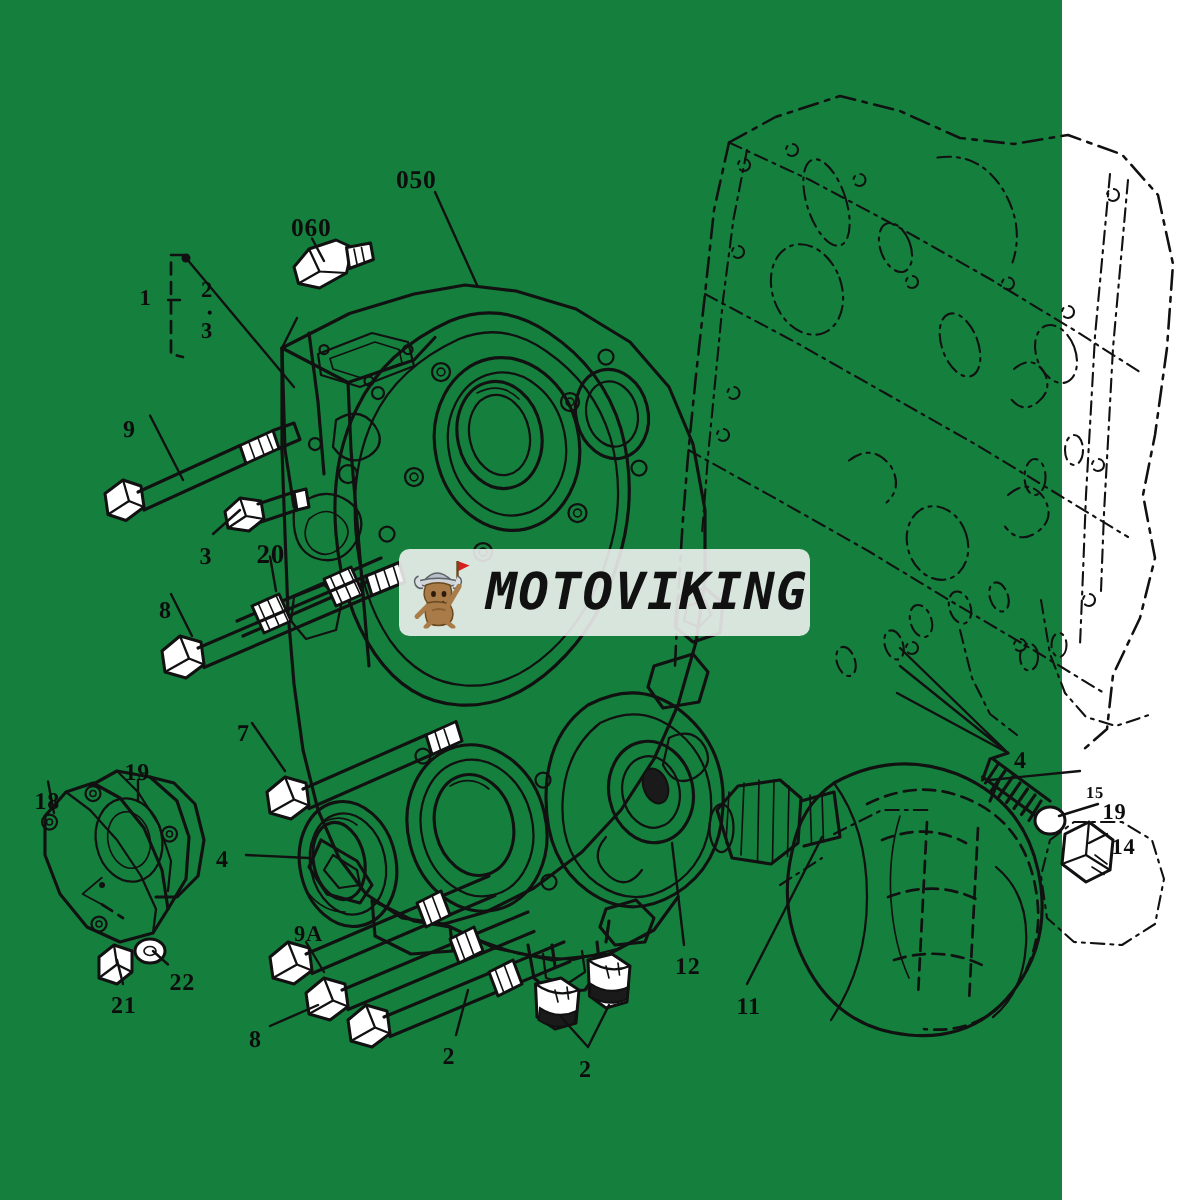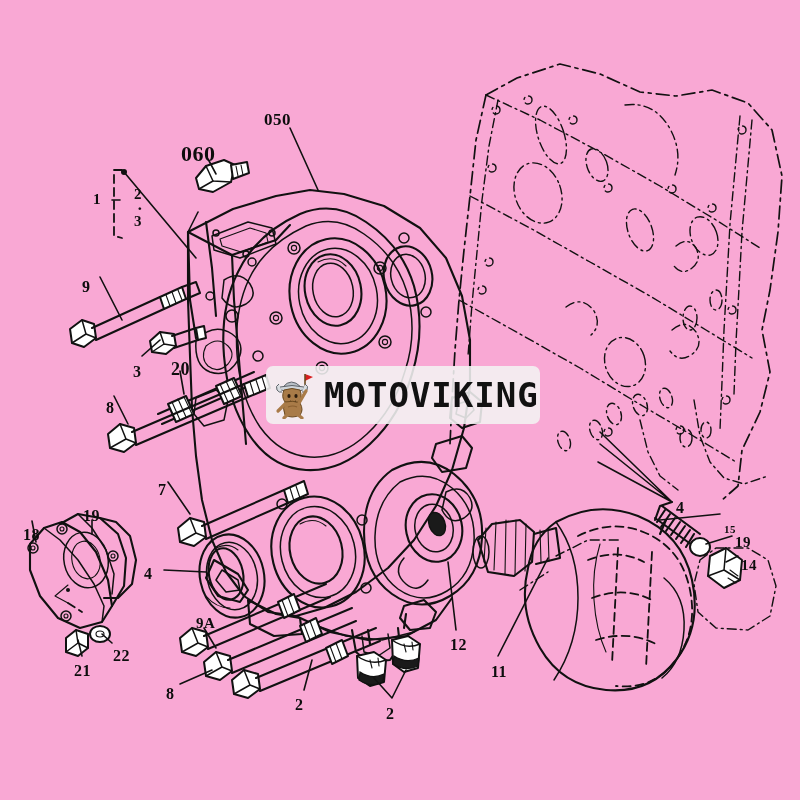--- a/index.html
+++ b/index.html
@@ -1,31 +1,31 @@
 <!DOCTYPE html>
 <html><head>
 <meta charset="utf-8">
 <title>Parts Diagram</title>
 <style>
   html,body{margin:0;padding:0;background:#fff;}
   body{width:800px;height:800px;overflow:hidden;
        font-family:"Liberation Sans",sans-serif;}
-  #stage{position:relative;width:800px;height:800px;background:#f9a8d4;}
+  #stage{position:relative;width:708px;height:800px;background:#15803d;}
   #stage svg{position:absolute;left:0;top:0;}
   .callout{position:absolute;font-family:"Liberation Serif",serif;
            font-weight:700;color:#0d0d0d;white-space:nowrap;
            letter-spacing:.5px;line-height:1;}
   
   #wm{position:absolute;left:266px;top:366px;width:274px;height:58px;
       background:rgba(242,242,242,0.88);border-radius:7px;
       display:flex;align-items:center;gap:6px;padding-left:8px;
       box-sizing:border-box;}
   #wm .wtext{font-family:"DejaVu Sans Mono","Liberation Mono",monospace;
              font-size:34px;font-weight:700;color:#111;letter-spacing:1px;
-             line-height:1;}
+             line-height:1;font-style:italic;}
   #wm .mascot{width:44px;height:48px;position:relative;flex:0 0 44px;}
 </style>
 </head>
 <body>
 
 <div id="stage">
 
   <svg width="800" height="800" viewBox="0 0 800 800">
     <defs>
       <style>
@@ -386,21 +386,21 @@
       <path class="ld" d="M198 212 L188 232"></path>
 
       <path class="bk" d="M122 170 L114 170 L114 236 L122 238"></path>
       <path class="ld" d="M124 172 L196 258"></path>
       <circle class="fl" cx="124" cy="172" r="3"></circle>
       <path class="ld" d="M112 200 L120 200"></path>
     </g>
   </svg>
 
   <div class="callout" style="left:264px;top:111px;font-size:17px">050</div>
-  <div class="callout" style="left:181px;top:143px;font-size:22px">060</div>
+  <div class="callout" style="left:194px;top:143px;font-size:17px">060</div>
   <div class="callout" style="left:93px;top:192px;font-size:15px">1</div>
   <div class="callout" style="left:134px;top:187px;font-size:15px">2</div>
   <div class="callout" style="left:137px;top:200px;font-size:17px">·</div>
   <div class="callout" style="left:134px;top:214px;font-size:15px">3</div>
   <div class="callout" style="left:82px;top:279px;font-size:16px">9</div>
   <div class="callout" style="left:133px;top:364px;font-size:16px">3</div>
   <div class="callout" style="left:171px;top:360px;font-size:18px">20</div>
   <div class="callout" style="left:106px;top:400px;font-size:16px">8</div>
   <div class="callout" style="left:158px;top:482px;font-size:16px">7</div>
   <div class="callout" style="left:23px;top:527px;font-size:16px">18</div>

